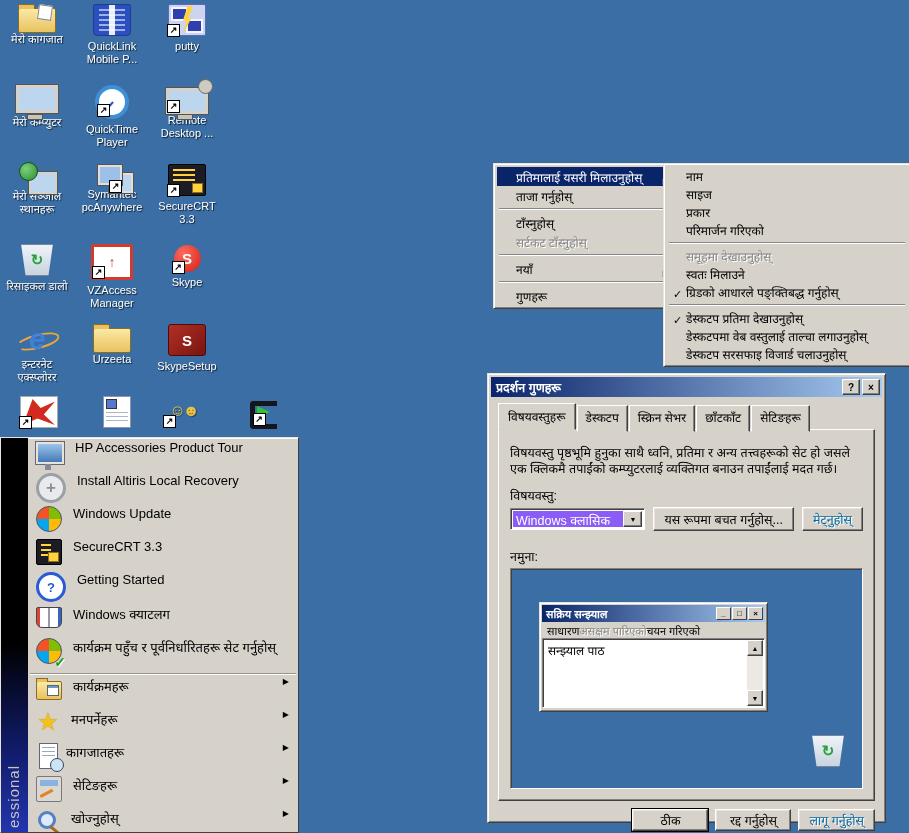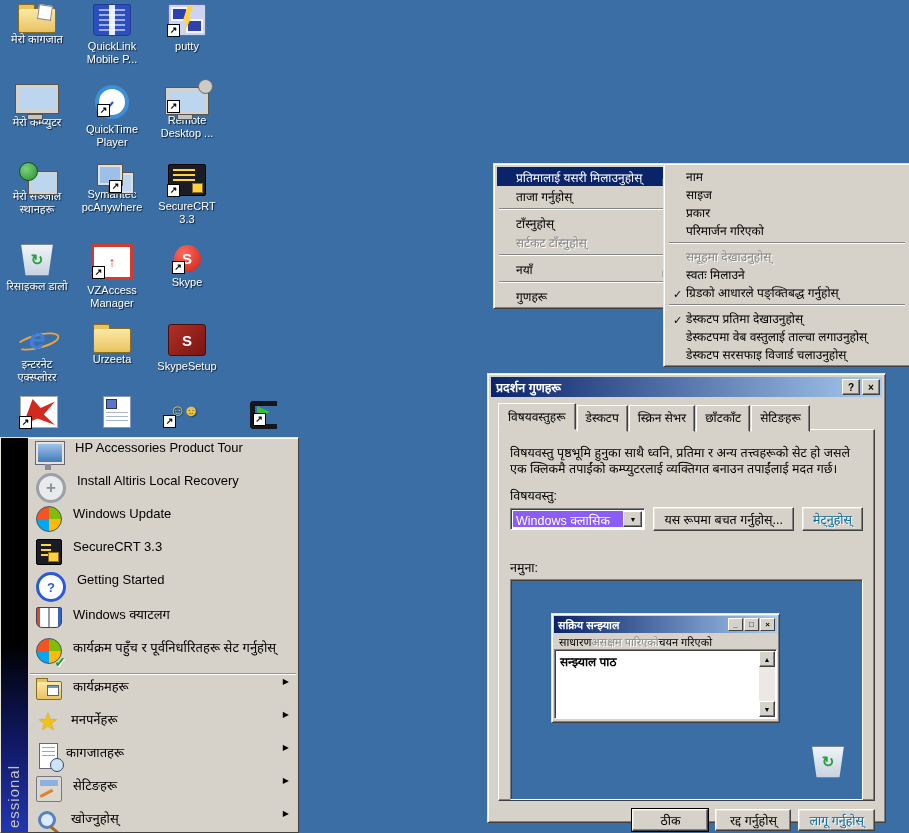--- a/index.html
+++ b/index.html
@@ -174,32 +174,32 @@
       box-shadow:inset 1px 1px 0 #404040;display:flex;box-sizing:border-box;padding:2px;cursor:default}
   .combo .sel{flex:1;background:#8b5cf6;color:#fff;padding:1px 3px;font-size:12.5px;white-space:nowrap;overflow:hidden}
   .combo .db{width:17px;flex:none;background:#d6d2ca;border:1px solid;border-color:#fff #404040 #404040 #fff;
       box-shadow:inset -1px -1px 0 #808080;display:flex;align-items:center;justify-content:center;font-size:7px}
   .btn{height:22px;background:#d6d2ca;border:1px solid;border-color:#fff #404040 #404040 #fff;
       box-shadow:inset -1px -1px 0 #808080,inset 1px 1px 0 #e8e4dc;padding:0 10px;font-size:12.5px;
       display:inline-flex;align-items:center;justify-content:center;white-space:nowrap;cursor:default}
   .btn.dis{color:#0369a1;text-shadow:1px 1px 0 #fff}
   .preview{margin-top:3px;height:219px;border:1px solid;border-color:#808080 #fff #fff #808080;
       box-shadow:inset 1px 1px 0 #404040;background:#3a6ea5;position:relative}
-  .swin{position:absolute;left:40px;top:33px;width:229px;height:110px;background:#d6d2ca;box-sizing:border-box;
+  .swin{position:absolute;left:28px;top:33px;width:229px;height:110px;background:#d6d2ca;box-sizing:border-box;
       border:1px solid;border-color:#e8e4dc #404040 #404040 #e8e4dc;
       box-shadow:inset 1px 1px 0 #fff,inset -1px -1px 0 #808080;padding:2px}
   .swtb{height:17px;background:linear-gradient(90deg,#0a246a,#a6caf0);display:flex;align-items:center;color:#fff;
       font-weight:bold;font-size:11px;padding:0 2px 0 4px}
   .swtb .t{flex:1}
   .swbtn{width:13px;height:11px;background:#d6d2ca;border:1px solid;border-color:#fff #404040 #404040 #fff;
       font-size:8px;font-weight:bold;color:#000;display:flex;align-items:center;justify-content:center;margin-left:1px}
   .swmenu{height:16px;display:flex;gap:0;align-items:center;font-size:11px;padding:0 5px}
   .swmenu .dis2{color:#868686;text-shadow:1px 1px 0 #fff}
   .swbody{position:relative;height:70px;background:#fff;border:1px solid;border-color:#808080 #fff #fff #808080;
-      box-shadow:inset 1px 1px 0 #404040;font-weight:bold;font-size:12px;padding:3px 5px;box-sizing:border-box}
+      box-shadow:inset 1px 1px 0 #404040;font-weight:normal;font-size:12px;padding:3px 5px;box-sizing:border-box}
   .sscroll{position:absolute;top:1px;right:1px;bottom:1px;width:16px;background:#ece9e4;
       display:flex;flex-direction:column;justify-content:space-between}
   .sarr{height:14px;background:#d6d2ca;border:1px solid;border-color:#fff #404040 #404040 #fff;
       box-shadow:inset -1px -1px 0 #808080;font-size:7px;display:flex;align-items:center;justify-content:center}
   .prc{position:absolute;left:298px;top:166px}
   .dbtns{display:flex;justify-content:flex-end;gap:7px;margin:8px 7px 0}
   .dbtns .btn{min-width:76px;box-sizing:border-box}
   .btn.ok{box-shadow:0 0 0 1px #000,inset -1px -1px 0 #808080,inset 1px 1px 0 #e8e4dc}
 </style>
 </head>
@@ -404,21 +404,21 @@
     <div class="desc">विषयवस्तु पृष्ठभूमि हुनुका साथै ध्वनि, प्रतिमा र अन्य तत्त्वहरूको सेट हो जसले एक क्लिकमै तपाईंको कम्प्युटरलाई व्यक्तिगत बनाउन तपाईंलाई मदत गर्छ।</div>
     <div class="flabel">विषयवस्तु:</div>
     <div class="crow">
       <div class="combo">
         <span class="sel">Windows क्लासिक</span>
         <span class="db">▼</span>
       </div>
       <span class="btn">यस रूपमा बचत गर्नुहोस्...</span>
       <span class="btn dis">मेट्नुहोस्</span>
     </div>
-    <div class="flabel" style="margin-top:28px">नमुना:</div>
+    <div class="flabel" style="margin-top:17px">नमुना:</div>
     <div class="preview">
       <div class="swin">
         <div class="swtb">
           <span class="t">सक्रिय सन्झ्याल</span>
           <span class="swbtn">_</span>
           <span class="swbtn">□</span>
           <span class="swbtn">×</span>
         </div>
         <div class="swmenu" id="swmenu">
             <span>साधारण</span>

